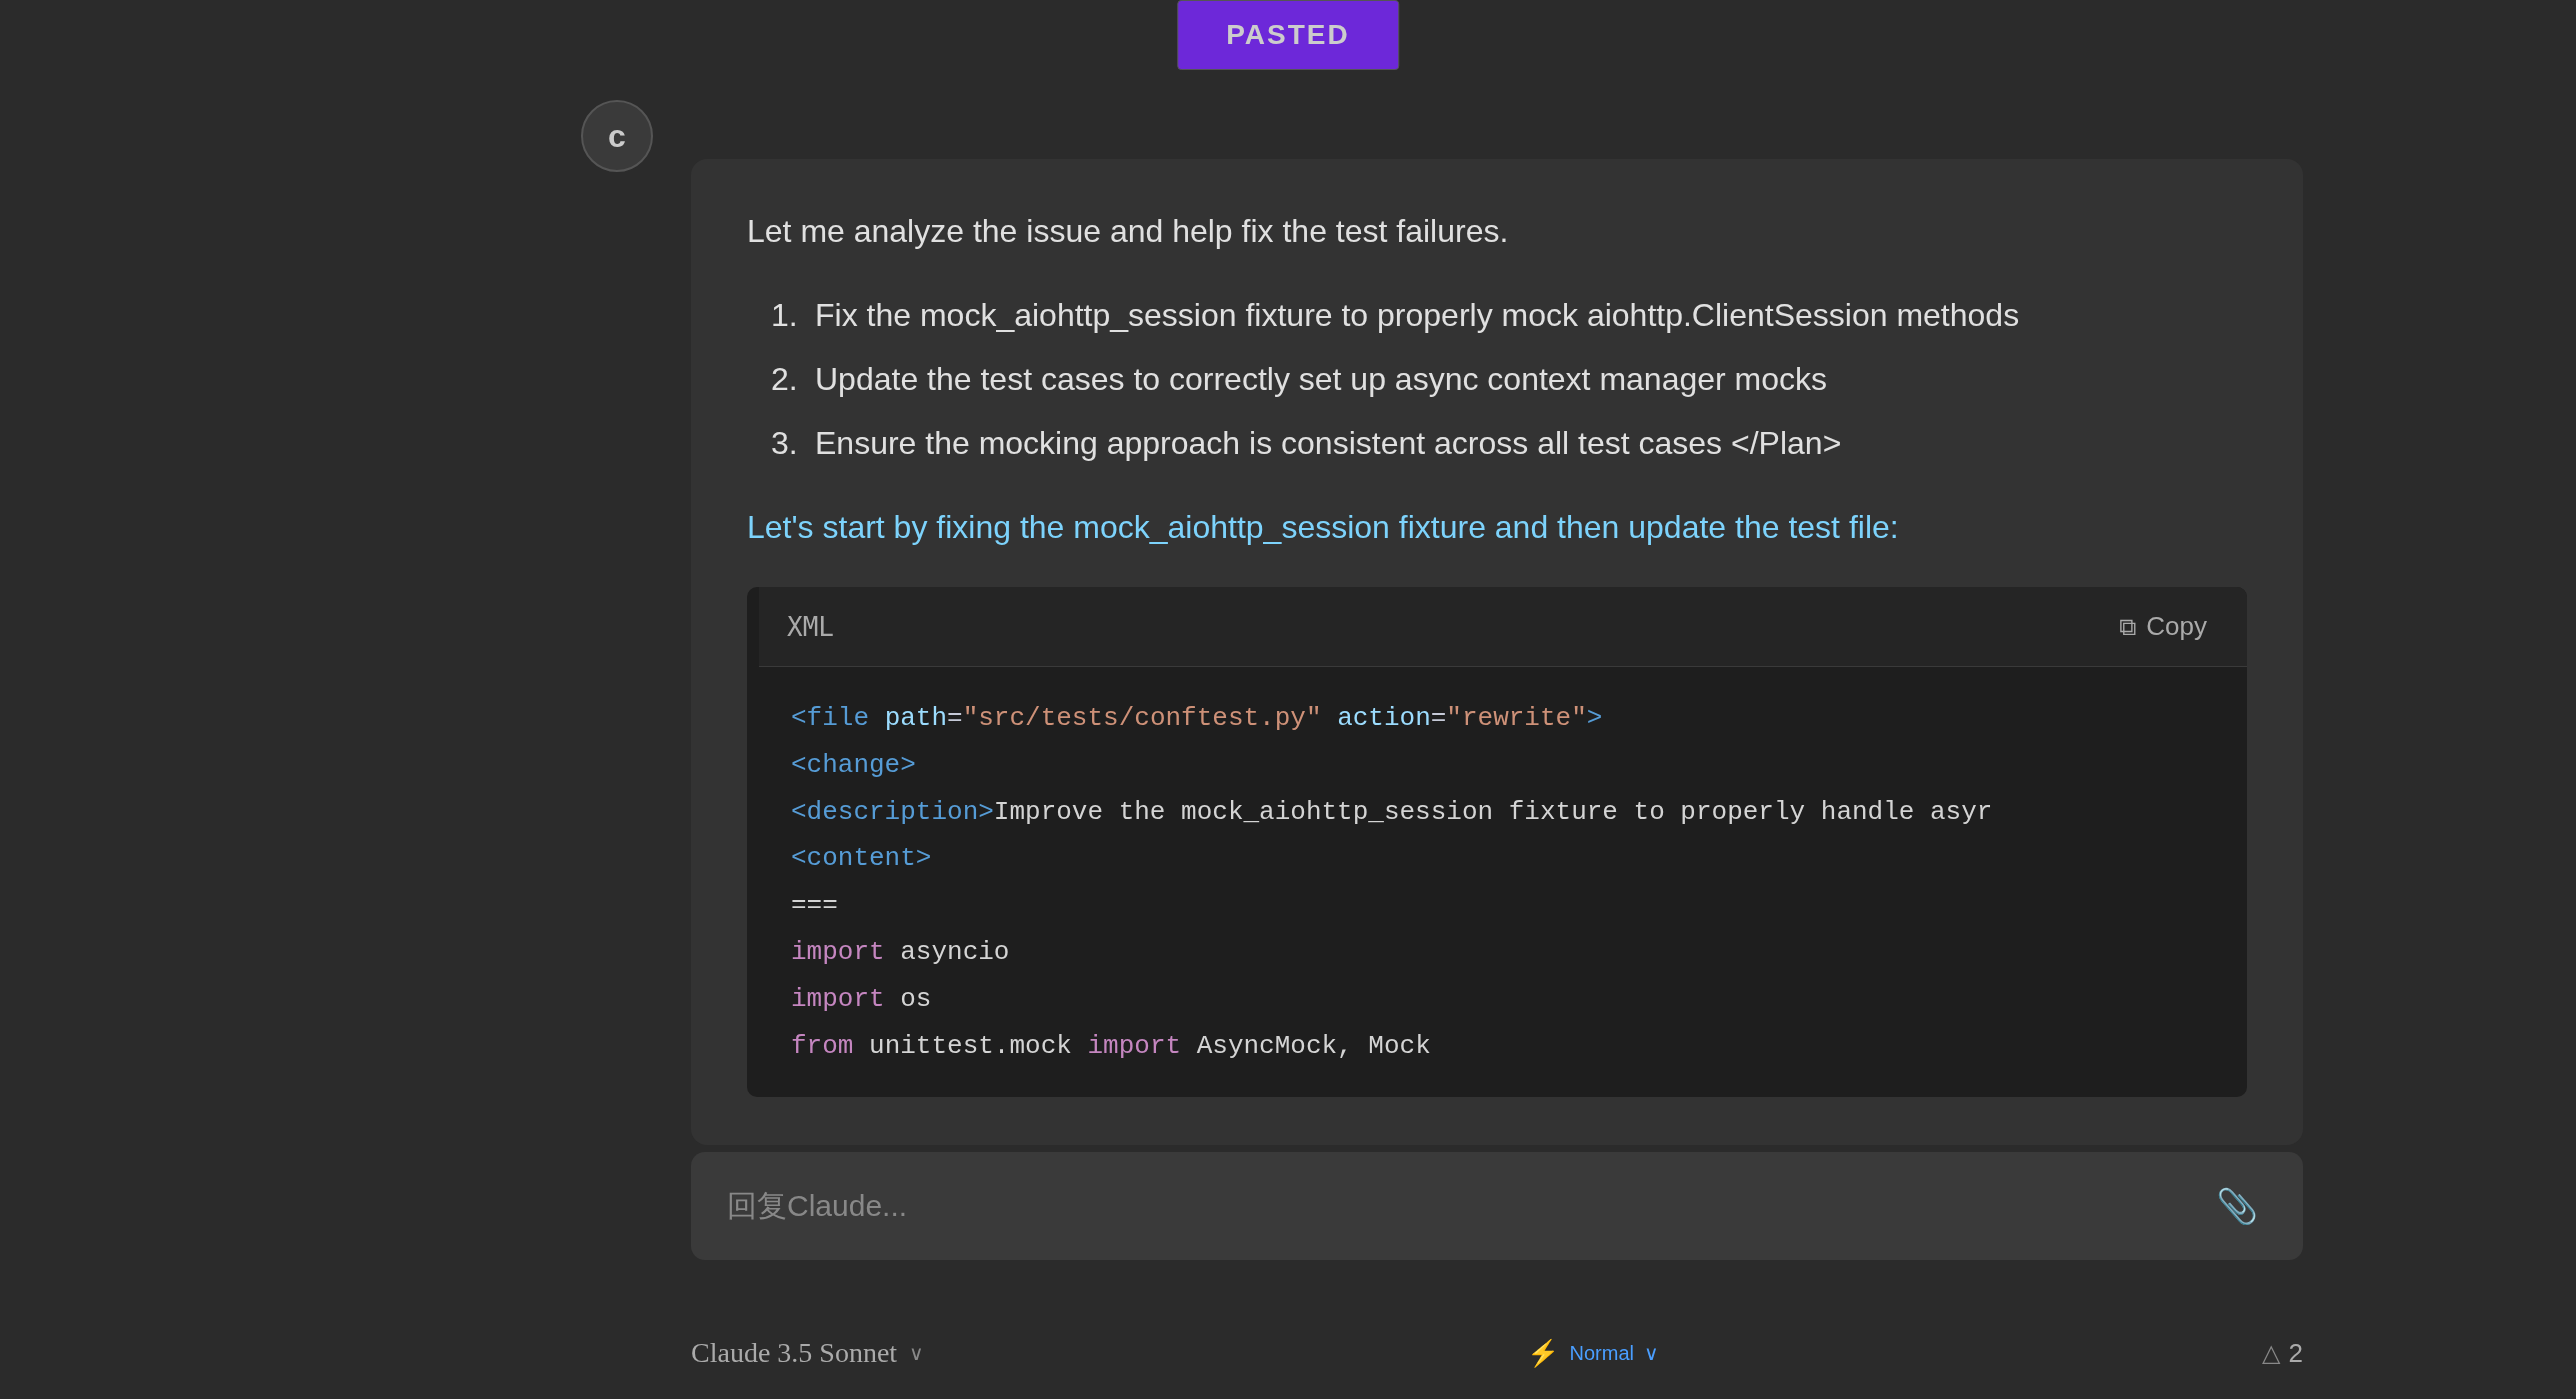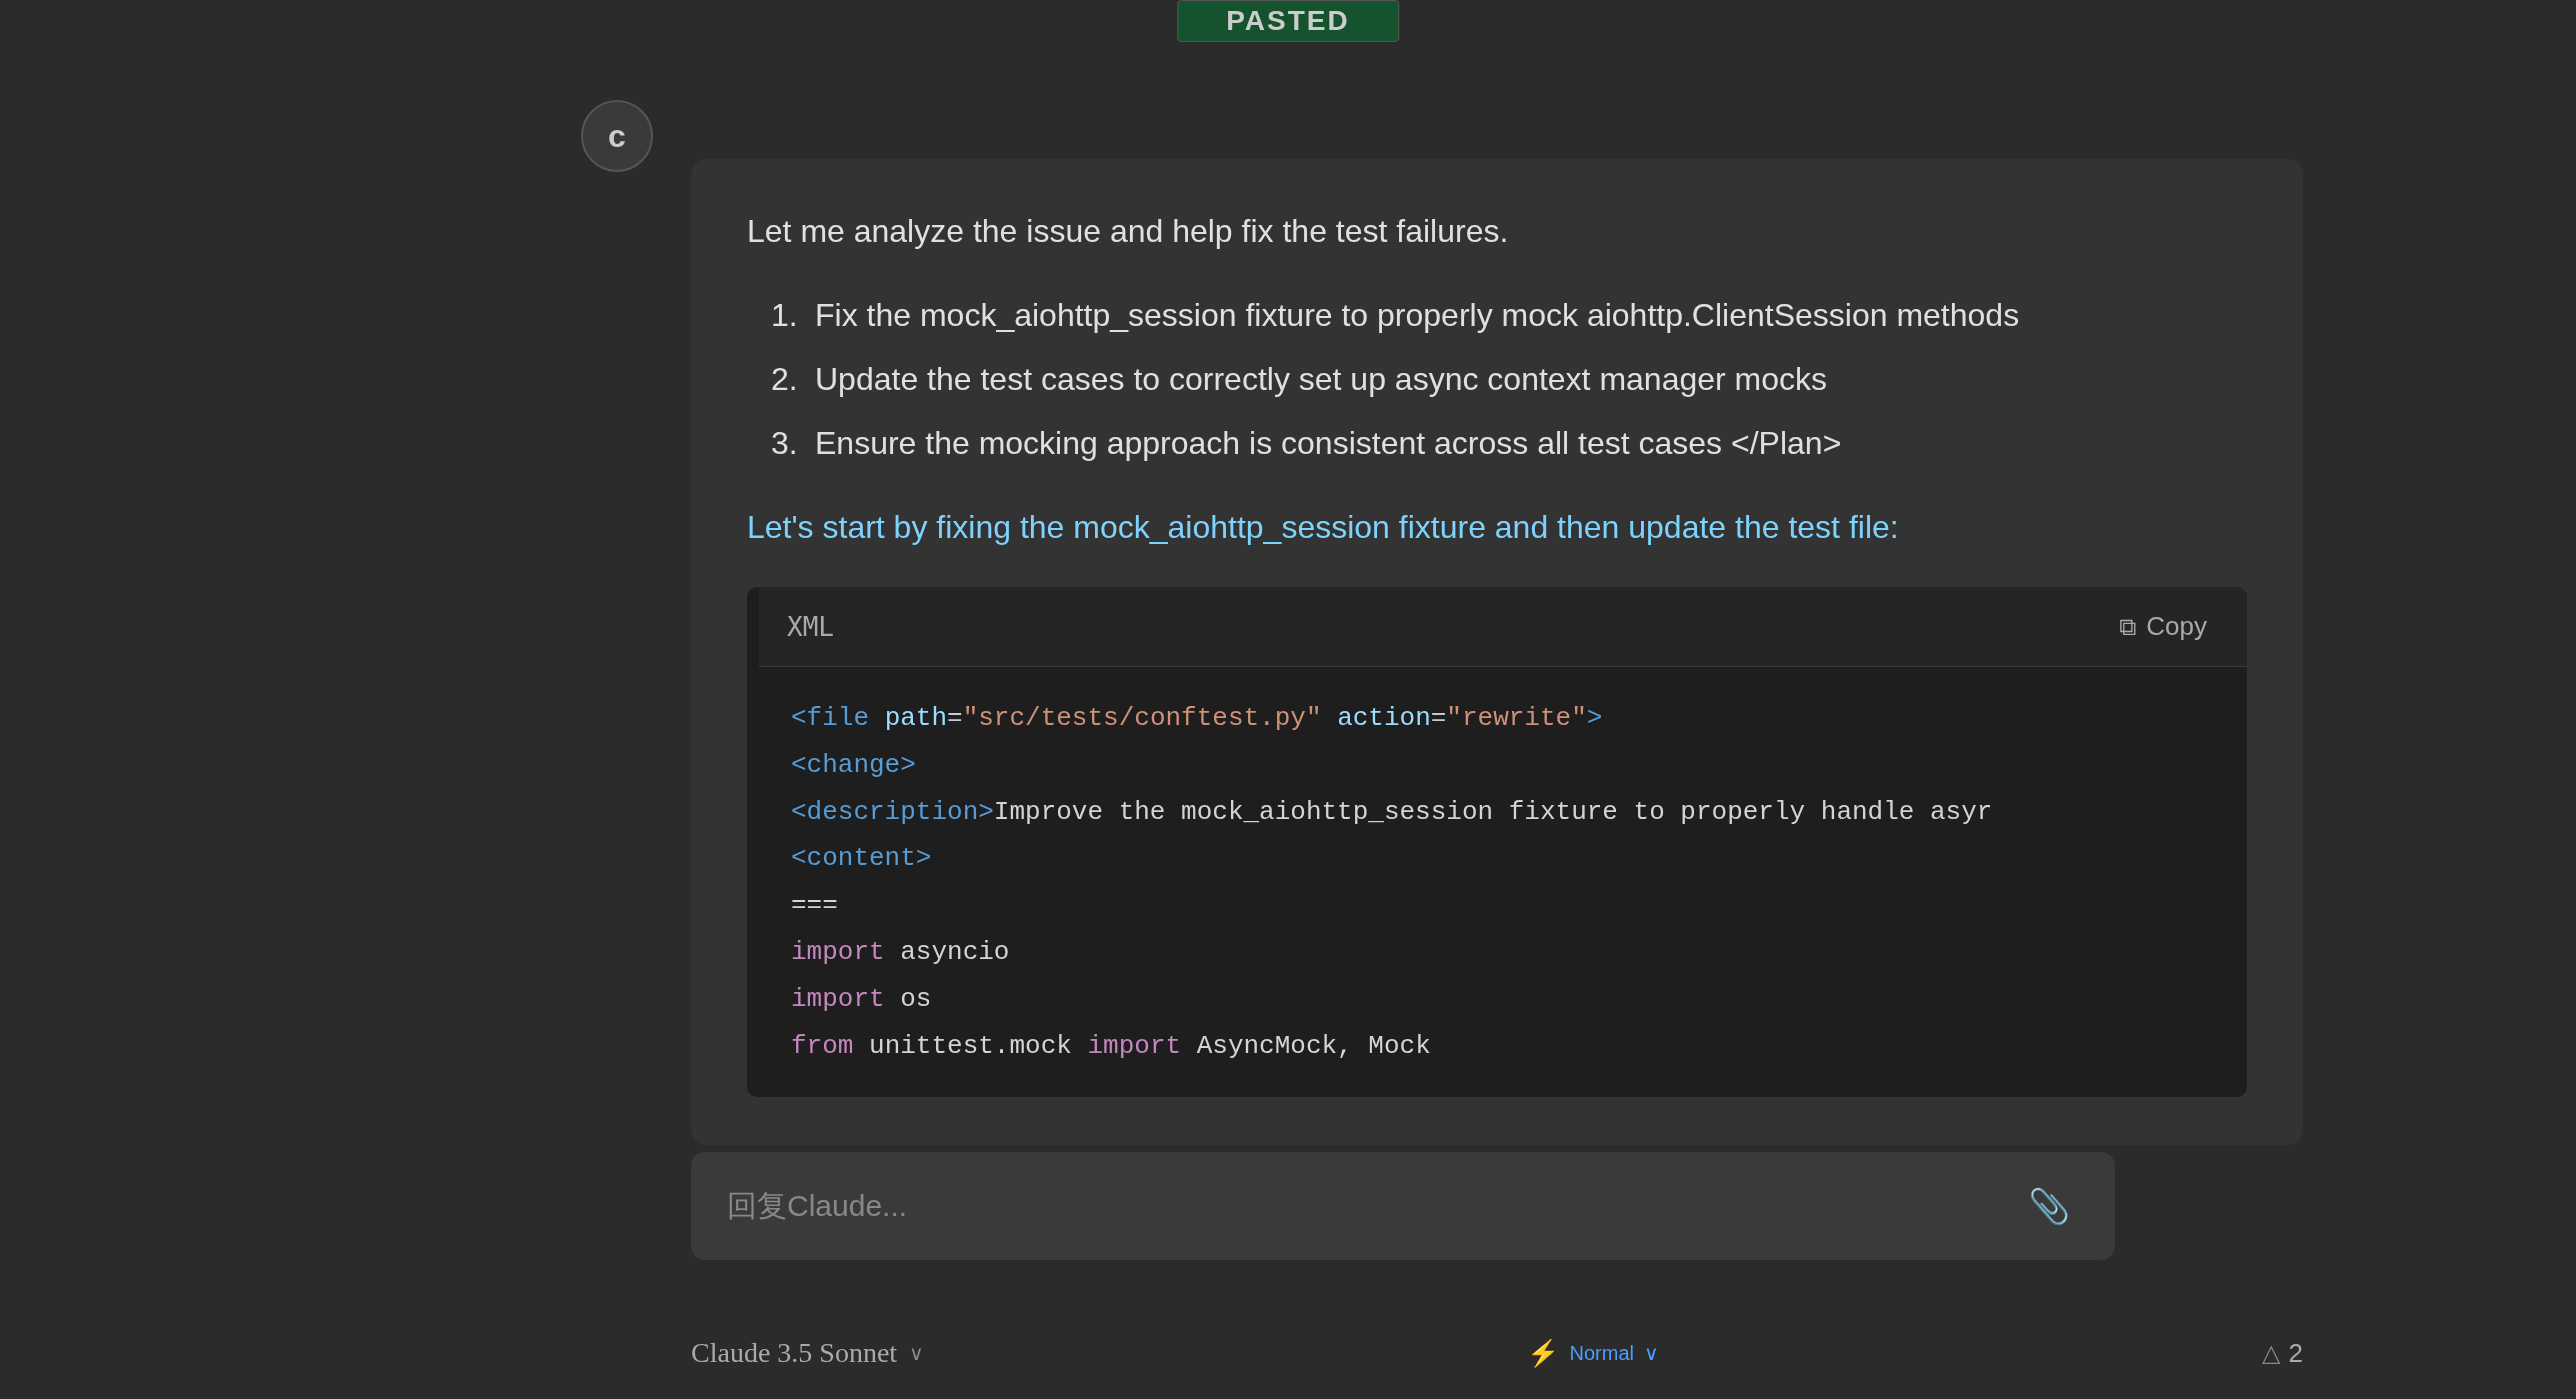--- a/index.html
+++ b/index.html
@@ -23,24 +23,24 @@
       height: 100%;
       display: flex;
       flex-direction: column;
       align-items: center;
       padding-top: 0;
       position: relative;
     }
 
     
     .pasted-card {
-      background-color: #14532d;
+      background-color: #6d28d9;
       border: 1px solid #555;
       border-radius: 4px;
-      padding: 4px 48px;
+      padding: 18px 48px;
       margin-top: 0;
       margin-bottom: 60px;
       display: inline-flex;
       align-items: center;
       justify-content: center;
       position: absolute;
       top: 0;
       left: 50%;
       transform: translateX(-50%);
     }
@@ -189,21 +189,21 @@
     .code-keyword { color: #c586c0; }
     .code-normal { color: #d4d4d4; }
     .code-equal { color: #c6cad8; }
 
     
     .input-area {
       position: absolute;
       bottom: 139px;
       left: 50%;
       transform: translateX(-597px);
-      width: 1424px;
+      width: 1612px;
       background-color: #3a3a3a;
       border-radius: 14px;
       padding: 30px 36px;
       display: flex;
       align-items: center;
       justify-content: space-between;
     }
 
     .input-placeholder {
       font-size: 30px;

